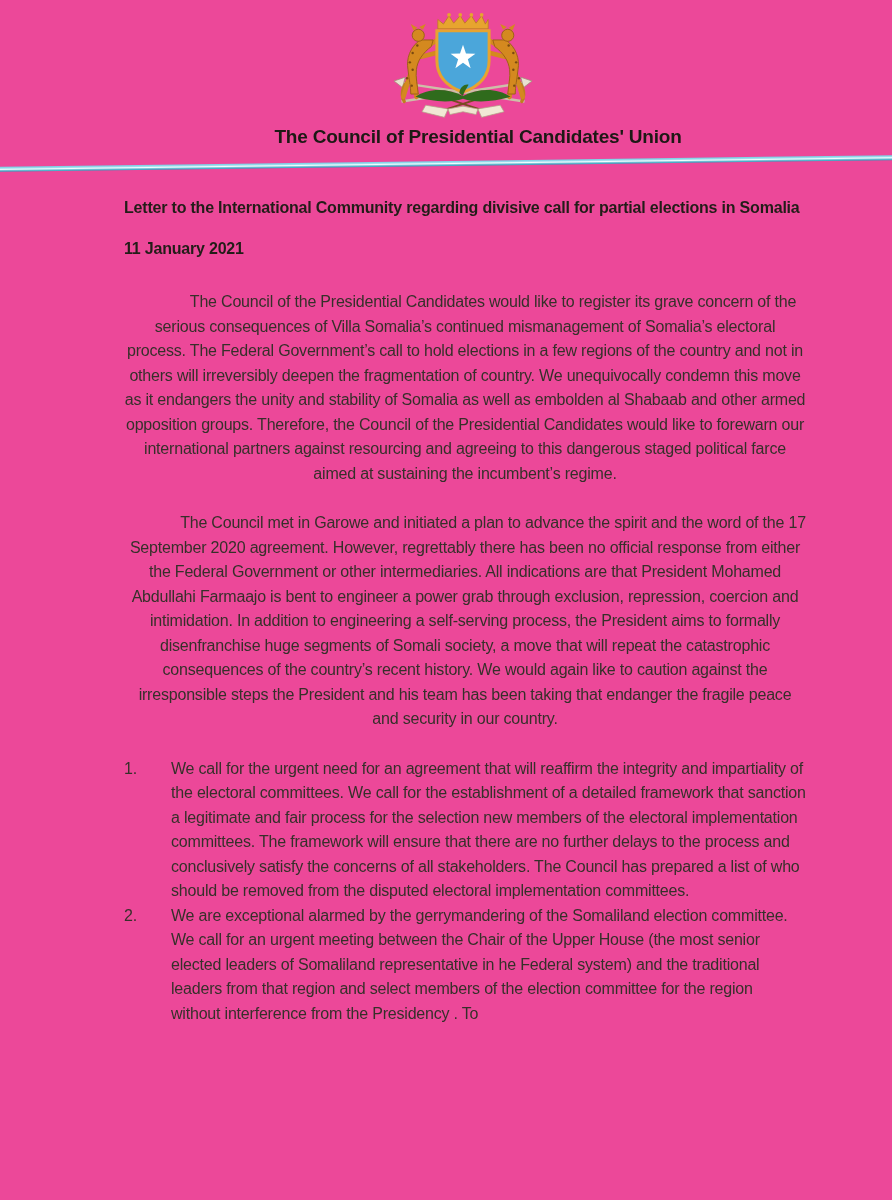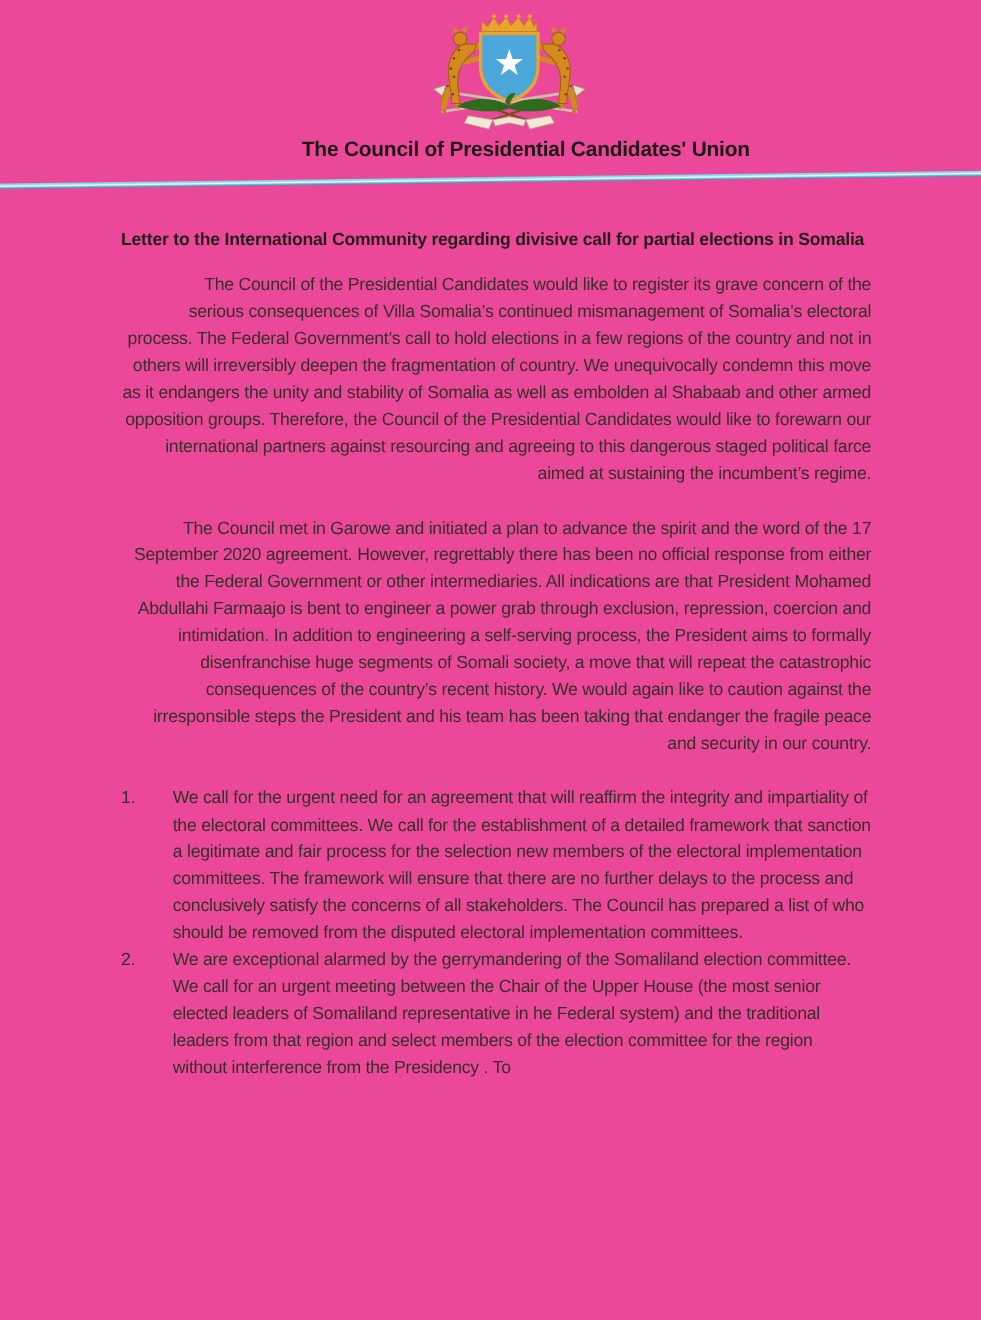--- a/index.html
+++ b/index.html
@@ -39,40 +39,39 @@
     left: -6px;
     width: 904px;
     height: 5px;
     background: linear-gradient(to bottom, #74cfe4 0%, #9adcec 28%, #f2fdff 52%, #6fc0d4 75%, #2c9dbd 100%);
     transform: rotate(-0.75deg);
   }
   
   .letter-body {
     position: absolute;
     top: 196px;
-    left: 110px;
+    left: 124px;
     width: 682px;
     font-size: 16px;
     line-height: 24.5px;
-    margin-top: 11px;
   }
   .subject {
     font-weight: 700;
     color: #221d18;
     margin-bottom: 16px;
   }
   .date-line {
     font-weight: 700;
     color: #221d18;
     margin-bottom: 29px;
   }
   .para {
     text-indent: 56px;
     margin-bottom: 25px;
-    text-align: right;
+    text-align: center;
   }
   .actions-list { list-style: none; }
   .action-item {
     position: relative;
     padding-left: 47px;
   }
   .action-number {
     position: absolute;
     left: 0;
     top: 0;
@@ -145,20 +144,21 @@
 
     <div class="org-title">The Council of Presidential Candidates' Union</div>
   </div>
 
   <div class="divider"></div>
 
   <div class="letter-body">
 
     <p class="subject">Letter to the International Community regarding divisive call for partial elections in Somalia</p>
 
+    <p class="date-line">11 January 2021</p>
 
     <p class="para">The Council of the Presidential Candidates would like to register its grave concern of the serious consequences of Villa Somalia’s continued mismanagement of Somalia’s electoral process. The Federal Government’s call to hold elections in a few regions of the country and not in others will irreversibly deepen the fragmentation of country. We unequivocally condemn this move as it endangers the unity and stability of Somalia as well as embolden al Shabaab and other armed opposition groups. Therefore, the Council of the Presidential Candidates would like to forewarn our international partners against resourcing and agreeing to this dangerous staged political farce aimed at sustaining the incumbent’s regime.</p>
 
     <p class="para">The Council met in Garowe and initiated a plan to advance the spirit and the word of the 17 September 2020 agreement. However, regrettably there has been no official response from either the Federal Government or other intermediaries. All indications are that President Mohamed Abdullahi Farmaajo is bent to engineer a power grab through exclusion, repression, coercion and intimidation. In addition to engineering a self-serving process, the President aims to formally disenfranchise huge segments of Somali society, a move that will repeat the catastrophic consequences of the country’s recent history. We would again like to caution against the irresponsible steps the President and his team has been taking that endanger the fragile peace and security in our country.</p>
 
 
     <ol class="actions-list">
       <li class="action-item">
         <span class="action-number">1.</span>
         <span class="action-text">We call for the urgent need for an agreement that will reaffirm the integrity and impartiality of the electoral committees. We call for the establishment of a detailed framework that sanction a legitimate and fair process for the selection new members of the electoral implementation committees. The framework will ensure that there are no further delays to the process and conclusively satisfy the concerns of all stakeholders. The Council has prepared a list of who should be removed from the disputed electoral implementation committees.</span>

